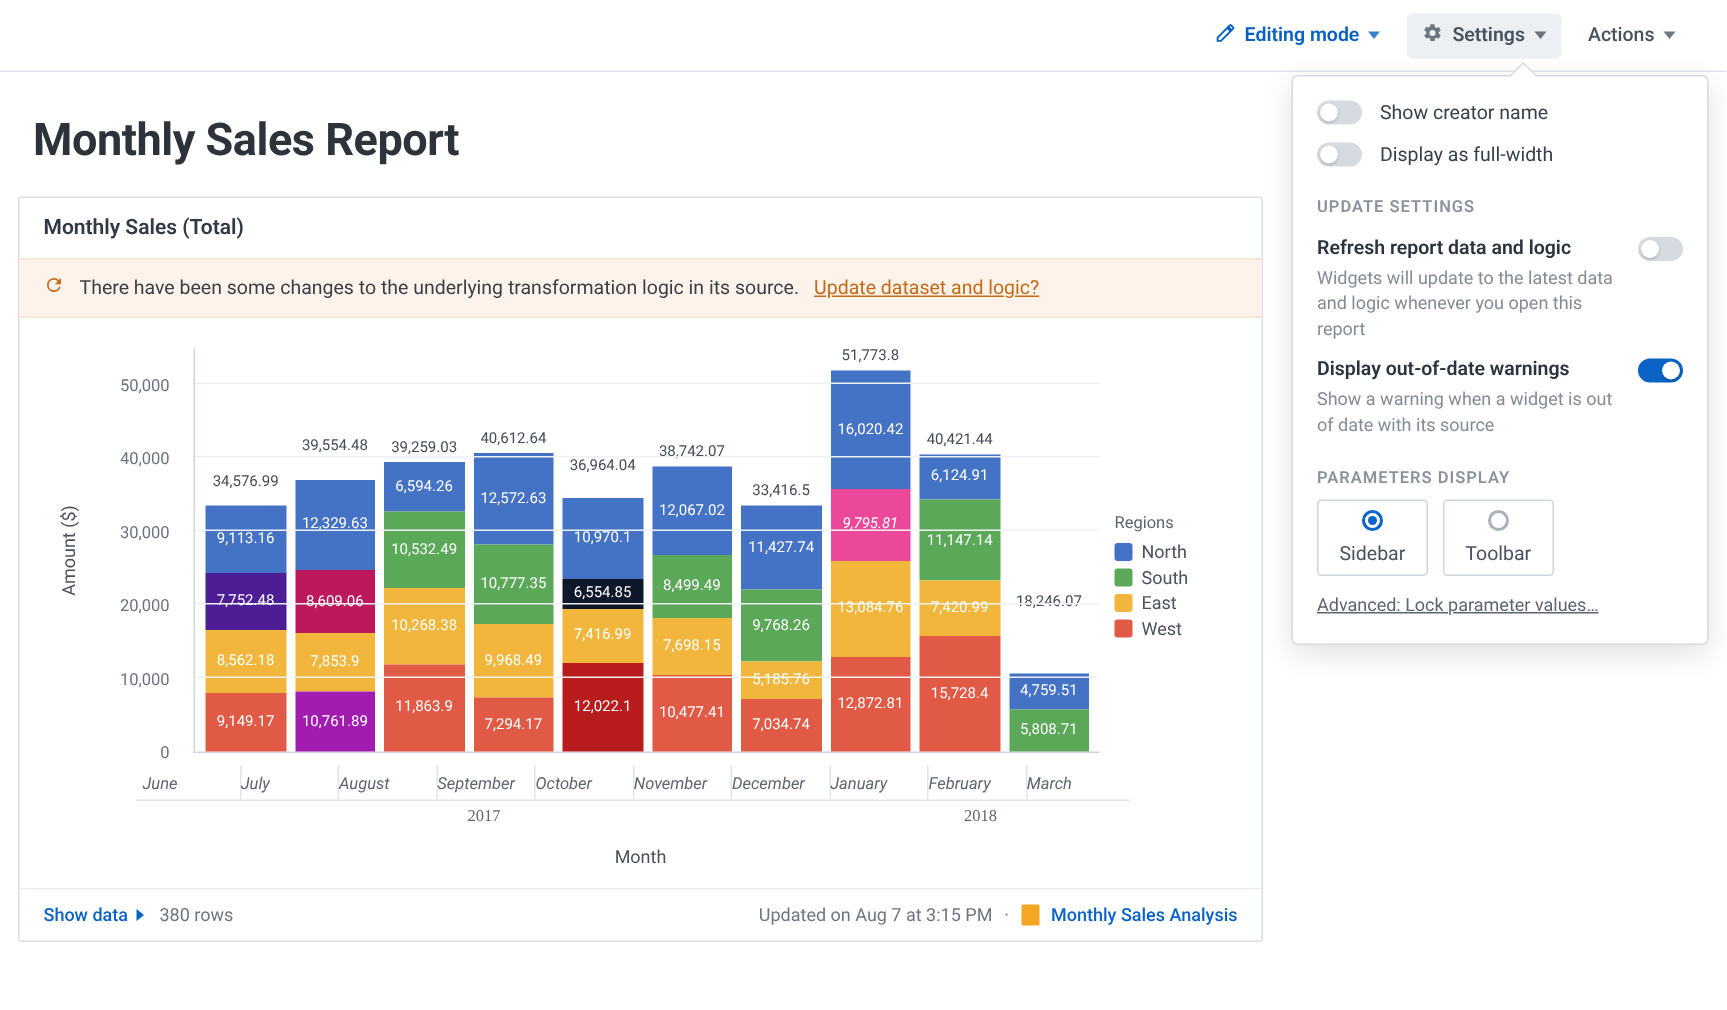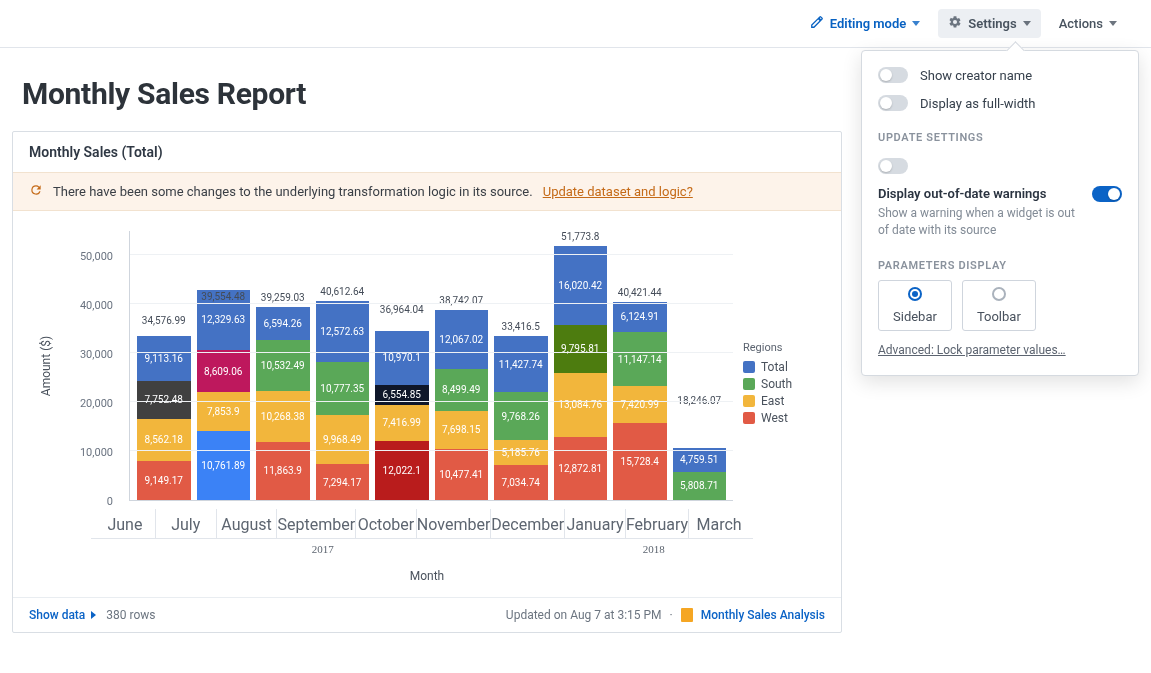--- a/index.html
+++ b/index.html
@@ -28,21 +28,21 @@
 .yaxis { width: 48px; position: relative; height: 270px; }
 .ytick { position: absolute; right: 6px; font-size: 11px; color: #6a7380; transform: translateY(50%); }
 .plot { position: relative; height: 270px; border-left: 1px solid #cfd5dd; border-bottom: 1px solid #cfd5dd; flex: 1; }
 .grid { position: absolute; left: 0; right: 0; border-top: 1px solid #eef1f4; }
 .bars { position: absolute; inset: 0; display: flex; align-items: flex-end; padding: 0 4px; }
 .col { flex: 1; display: flex; flex-direction: column; align-items: center; justify-content: flex-end; height: 100%; position: relative; padding: 0 3px; }
 .total-lbl { position: absolute; font-size: 10px; color: #444c58; white-space: nowrap; }
 .stack { width: 100%; display: flex; flex-direction: column-reverse; }
 .seg { width: 100%; display: flex; align-items: center; justify-content: center; color: #fff; font-size: 10px; overflow: hidden; }
 .xaxis { display: flex; padding: 0 4px; margin-left: 78px; margin-right: 88px; }
-.xcol { flex: 1; text-align: center; font-size: 16px; color: #5d6570; padding: 6px 0 4px; border-left: 1px solid #e1e5eb; }
+.xcol { flex: 1; font-size: 11px; color: #5d6570; padding: 6px 0 4px; border-left: 1px solid #e1e5eb; font-style: italic; }
 .xcol:first-child { border-left: none; }
 .year-row { display: flex; margin-left: 78px; margin-right: 88px; }
 .year-cell { text-align: center; font-size: 11px; color: #5d6570; padding: 4px 0; border-top: 1px solid #e1e5eb; font-family: Liberation Serif, serif; }
 .xlabel { text-align: center; font-size: 12px; color: #4a525d; padding: 10px 0 14px; }
 .legend { width: 80px; padding-top: 110px; }
 .legend-title { font-size: 11px; color: #5c6470; margin-bottom: 6px; }
 .legend-item { display: flex; align-items: center; gap: 6px; font-size: 12px; color: #4a525d; margin: 3px 0; }
 .sw { width: 12px; height: 12px; border-radius: 2px; }
 
 .card-footer { display: flex; align-items: center; justify-content: space-between; border-top: 1px solid #e9edf1; padding: 10px 16px; font-size: 12px; color: #6c7580; }
@@ -106,20 +106,24 @@
     <span class="toggle"></span>
     <span>Show creator name</span>
   </div>
   <div class="toggle-row">
     <span class="toggle"></span>
     <span>Display as full-width</span>
   </div>
   <div class="sect-head">UPDATE SETTINGS</div>
   <div class="opt-block">
     <div class="opt-row-top">
+      <div>
+        <div class="opt-title">Refresh report data and logic</div>
+        <div class="opt-desc">Widgets will update to the latest data and logic whenever you open this report</div>
+      </div>
       <span class="toggle"></span>
     </div>
   </div>
   <div class="opt-block">
     <div class="opt-row-top">
       <div>
         <div class="opt-title">Display out-of-date warnings</div>
         <div class="opt-desc">Show a warning when a widget is out of date with its source</div>
       </div>
       <span class="toggle on"></span>
@@ -164,28 +168,28 @@
           <div class="ytick" style="bottom: 147.273px;">30,000</div>
           <div class="ytick" style="bottom: 196.364px;">40,000</div>
           <div class="ytick" style="bottom: 245.455px;">50,000</div>
         </div>
     <div class="plot" id="plot">
       <div class="bars" id="bars">
             <div class="col">
               <div class="stack">
                 <div class="seg" style="height: 39px; background: rgb(225, 90, 69);">9,149.17</div>
                 <div class="seg" style="height: 42.0325px; background: rgb(242, 182, 60);">8,562.18</div>
-                <div class="seg" style="height: 38.0576px; background: #404040;">7,752.48</div>
+                <div class="seg" style="height: 38.0576px; background: #4c1d95;">7,752.48</div>
                 <div class="seg" style="height: 44.7373px; background: rgb(68, 114, 196);">9,113.16</div>
               </div>
               <div class="total-lbl" style="bottom: 173.742px;">34,576.99</div>
             </div>
             <div class="col">
               <div class="stack">
-                <div class="seg" style="height: 69px; background: #3b82f6;">10,761.89</div>
+                <div class="seg" style="height: 40px; background: #a21caf;">10,761.89</div>
                 <div class="seg" style="height: 38.5555px; background: rgb(242, 182, 60);">7,853.9</div>
                 <div class="seg" style="height: 42.2627px; background: #be185d;">8,609.06</div>
                 <div class="seg" style="height: 60.5273px; background: rgb(68, 114, 196);">12,329.63</div>
               </div>
               <div class="total-lbl" style="bottom: 198.177px;">39,554.48</div>
             </div>
             <div class="col">
               <div class="stack">
                 <div class="seg" style="height: 58.241px; background: rgb(225, 90, 69);">11,863.9</div>
                 <div class="seg" style="height: 50.4084px; background: rgb(242, 182, 60);">10,268.38</div>
@@ -227,21 +231,21 @@
                 <div class="seg" style="height: 25.4574px; background: rgb(242, 182, 60);">5,185.76</div>
                 <div class="seg" style="height: 47.9533px; background: rgb(90, 168, 88);">9,768.26</div>
                 <div class="seg" style="height: 56.0998px; background: rgb(68, 114, 196);">11,427.74</div>
               </div>
               <div class="total-lbl" style="bottom: 168.045px;">33,416.5</div>
             </div>
             <div class="col">
               <div class="stack">
                 <div class="seg" style="height: 63.1938px; background: rgb(225, 90, 69);">12,872.81</div>
                 <div class="seg" style="height: 64.2343px; background: rgb(242, 182, 60);">13,084.76</div>
-                <div class="seg" style="height: 48.0885px; background: #4d7c0f;">9,795.81</div>
+                <div class="seg" style="height: 48.0885px; background: #ec4899; font-style: italic;">9,795.81</div>
                 <div class="seg" style="height: 78.6457px; background: rgb(68, 114, 196);">16,020.42</div>
               </div>
               <div class="total-lbl" style="bottom: 258.162px;">51,773.8</div>
             </div>
             <div class="col">
               <div class="stack">
                 <div class="seg" style="height: 77.2121px; background: rgb(225, 90, 69);">15,728.4</div>
                 <div class="seg" style="height: 36.4303px; background: rgb(242, 182, 60);">7,420.99</div>
                 <div class="seg" style="height: 54.7223px; background: rgb(90, 168, 88);">11,147.14</div>
                 <div class="seg" style="height: 30.0677px; background: rgb(68, 114, 196);">6,124.91</div>
@@ -260,21 +264,21 @@
           <div class="grid" style="bottom: 98.1818px;"></div>
           <div class="grid" style="bottom: 147.273px;"></div>
           <div class="grid" style="bottom: 196.364px;"></div>
           <div class="grid" style="bottom: 245.455px;"></div>
         </div>
     <div class="legend">
       <div class="legend-title">Regions</div>
       <div id="legend-items">
             <div class="legend-item">
               <span class="sw" style="background: rgb(68, 114, 196);"></span>
-              <span>Total</span>
+              <span>North</span>
             </div>
             <div class="legend-item">
               <span class="sw" style="background: rgb(90, 168, 88);"></span>
               <span>South</span>
             </div>
             <div class="legend-item">
               <span class="sw" style="background: rgb(242, 182, 60);"></span>
               <span>East</span>
             </div>
             <div class="legend-item">

